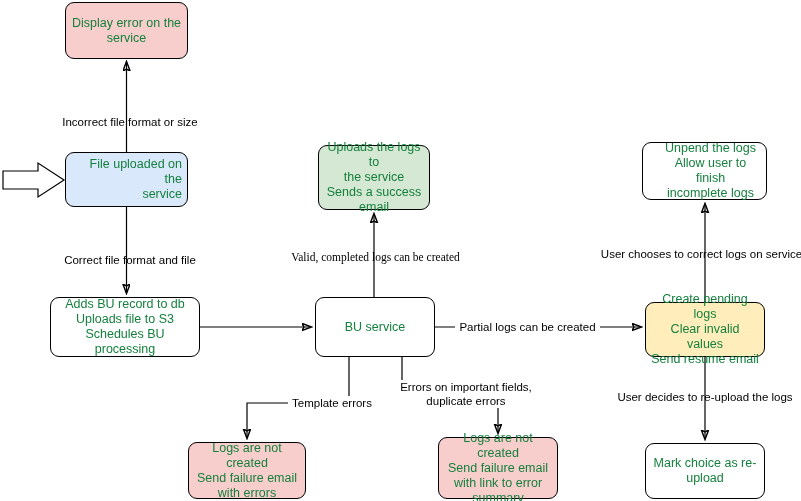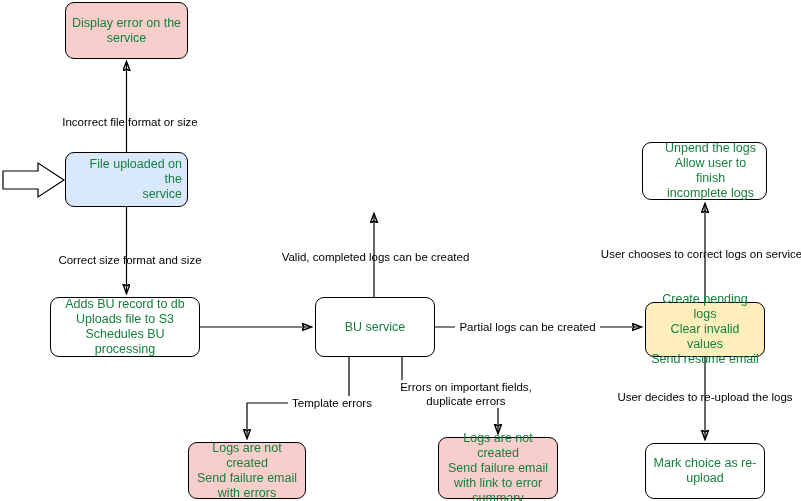--- a/index.html
+++ b/index.html
@@ -101,20 +101,24 @@
   <div class="node pink" style="left:65px; top:2px; width:123px; height:57px;">Display error on the
 service</div>
 
   <div class="node blue" style="left:65px; top:152px; width:123px; height:55px;text-align:right;">File uploaded on the
 service</div>
 
   <div class="node plain" style="left:50px; top:297px; width:150px; height:60px;">Adds BU record to db
 Uploads file to S3
 Schedules BU processing</div>
 
+  <div class="node green" style="left:318px; top:145px; width:112px; height:65px;">Uploads the logs to
+the service
+Sends a success
+email</div>
 
   <div class="node plain" style="left:315px; top:297px; width:120px; height:60px;">BU service</div>
 
   <div class="node plain" style="left:642px; top:142px; width:125px; height:58px;padding-left:17px;">Unpend the logs
 Allow user to finish
 incomplete logs</div>
 
   <div class="node yellow" style="left:645px; top:302px; width:120px; height:55px;">Create pending logs
 Clear invalid values
 Send resume email</div>
@@ -126,23 +130,23 @@
   <div class="node pink" style="left:438px; top:437px; width:120px; height:62px;">Logs are not created
 Send failure email
 with link to error
 summary</div>
 
   <div class="node plain" style="left:645px; top:443px; width:120px; height:56px;">Mark choice as re-
 upload</div>
 
   <div class="edge-label" style="left:50px; top:106px; width:160px;margin-top:9px;">Incorrect file format or size</div>
 
-  <div class="edge-label" style="left:50px; top:253px; width:160px;">Correct size format and size</div>
+  <div class="edge-label" style="left:50px; top:253px; width:160px;">Correct file format and file</div>
 
-  <div class="edge-label" style="left:278px; top:250px; width:195px;">Valid, completed logs can be created</div>
+  <div class="edge-label" style="left:278px; top:250px; width:195px;font-family:Liberation Serif, serif;">Valid, completed logs can be created</div>
 
   <div class="edge-label" style="left:455px; top:320px; width:145px; background:#ffffff;">Partial logs can be created</div>
 
   <div class="edge-label" style="left:598px; top:247px; width:207px;">User chooses to correct logs on service</div>
 
   <div class="edge-label" style="left:612px; top:390px; width:186px;">User decides to re-upload the logs</div>
 
   <div class="edge-label" style="left:288px; top:396px; width:88px; background:#ffffff;">Template errors</div>
 
   <div class="edge-label" style="left:392px; top:380px; width:148px; background:#ffffff;">Errors on important fields,

